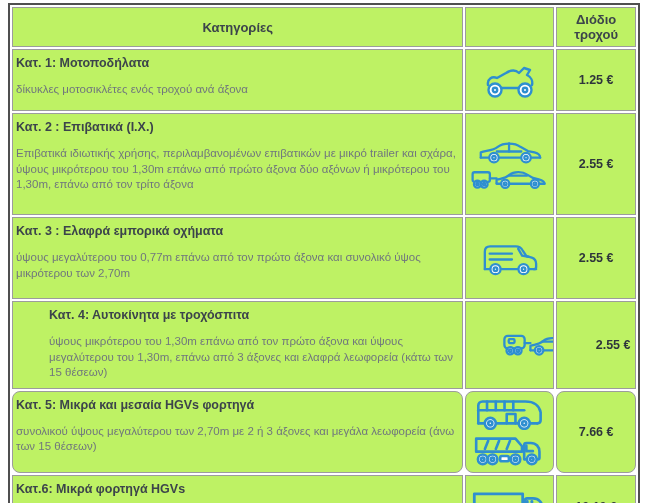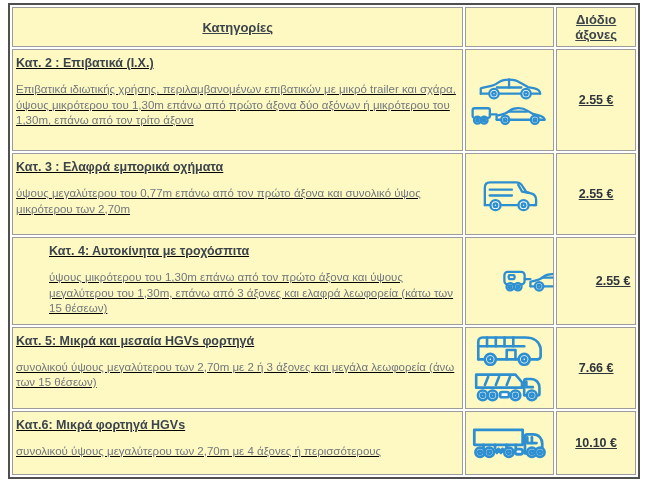--- a/index.html
+++ b/index.html
@@ -20,21 +20,21 @@
     position:absolute;left:8px;top:3px;
     width:632px;
     border:2px solid var(--border-outer);
     border-spacing:2px;
     background:#fff;
     table-layout:fixed;
   }
   col.c-desc{width:447px;}
   col.c-icon{width:88px;}
   col.c-price{width:79px;}
-  td,th{border:1px solid var(--border-inner);background:#fef9c3;overflow:hidden;text-decoration:underline;}
+  td,th{border:1px solid var(--border-inner);background:#bef264;overflow:hidden;}
   th.head{
     font-size:13px;font-weight:bold;color:var(--title);
     text-align:center;padding:4px 2px;height:16px;
   }
   td.cat{vertical-align:top;padding:1px 4px 1px 3px;}
   .title{
     font-size:12.5px;font-weight:bold;color:var(--title);
     margin:5px 0 0 0;line-height:15px;
   }
   .desc{
@@ -45,42 +45,59 @@
   td.icon-cell svg{display:block;margin:2px auto;}
   td.price-cell{
     text-align:center;vertical-align:middle;
     font-size:12.5px;font-weight:bold;color:var(--price);
     padding:2px;
   }
   tr.r1 td{height:56px;}
   tr.r2 td{height:96px;}
   tr.r3 td{height:76px;}
   tr.r4 td{height:76px;padding-left:36px;}
-  tr.r5 td{height:76px;}
+  tr.r5 td{height:76px;border-radius:8px;}
   tr.r6 td{height:58px;}
   .vicon{fill:none;stroke:var(--accent);stroke-width:2.4;stroke-linecap:round;stroke-linejoin:round;}
   .vicon .mask{fill:#ffffff;}
 </style>
 </head>
 <body>
 
 <table class="toll">
   <colgroup>
       <col class="c-desc">
       <col class="c-icon">
       <col class="c-price">
     </colgroup>
 
   <tbody>
       <tr>
     <th class="head">Κατηγορίες</th>
     <th class="head"></th>
-    <th class="head">Διόδιο άξονες</th>
-  </tr>
-
+    <th class="head">Διόδιο τροχού</th>
+  </tr>
+
+  <tr class="r1">
+    <td class="cat">
+      <p class="title">Κατ. 1: Μοτοποδήλατα</p>
+      <p class="desc">δίκυκλες μοτοσικλέτες ενός τροχού ανά άξονα</p>
+    </td>
+    <td class="icon-cell">
+      <svg class="vicon" viewBox="0 0 52 38" width="52" height="38">
+        <path d="M4 24 C3 18 8 15 13 17 L22 12 C27 9 32 9 35 12 L40 7 L46 9 L43 14 C47 16 49 20 48 24"></path>
+        <path d="M15 27 L37 27"></path>
+        <circle class="mask" cx="11" cy="29" r="6.5"></circle>
+            <circle cx="11" cy="29" r="2.2"></circle>
+        <circle class="mask" cx="41" cy="29" r="6.5"></circle>
+            <circle cx="41" cy="29" r="2.2"></circle>
+      </svg>
+    </td>
+    <td class="price-cell">1.25 €</td>
+  </tr>
 
   <tr class="r2">
     <td class="cat">
       <p class="title">Κατ. 2 : Επιβατικά (Ι.Χ.)</p>
       <p class="desc">Επιβατικά ιδιωτικής χρήσης, περιλαμβανομένων επιβατικών με μικρό trailer και σχάρα, ύψους μικρότερου του 1,30m επάνω από πρώτο άξονα δύο αξόνων ή μικρότερου του 1,30m, επάνω από τον τρίτο άξονα</p>
     </td>
     <td class="icon-cell">
       <svg class="vicon" viewBox="0 0 70 26" width="66" height="25">
         <path d="M4 19.5 V14 C10 12 17 12 22 8 C28 3.5 40 3.5 46 8 L54 12.5 L61 14 C65 15 67 16.5 67 19.5"></path>
         <path d="M4 19.5 H67"></path>

